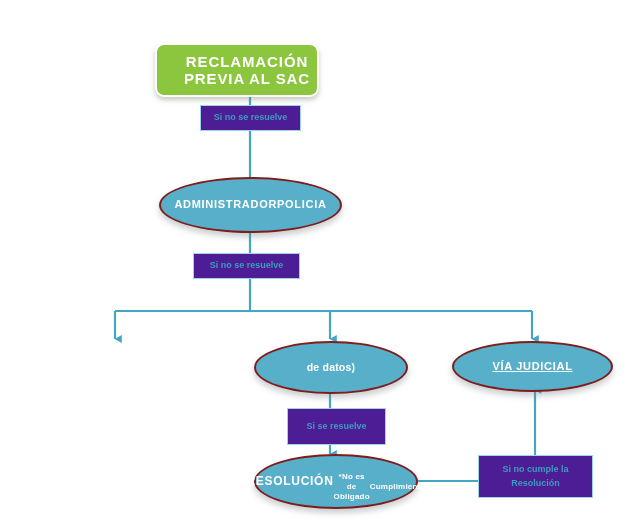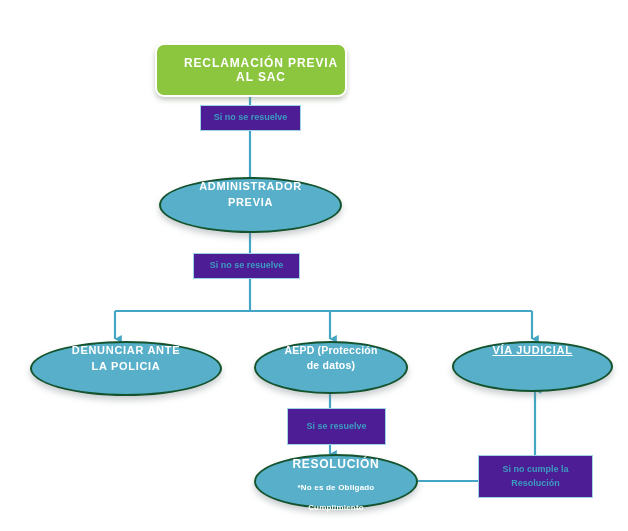--- a/index.html
+++ b/index.html
@@ -39,30 +39,31 @@
     letter-spacing: 0.9px;
     box-shadow: 0 3px 5px rgba(120,130,110,0.42);
     border: 2px solid #ffffff;
     box-sizing: border-box;
   }
 
   
   .node-ellipse {
     position: absolute;
     display: flex;
-    flex-direction: column;
+    flex-direction: row;
     align-items: center;
+    justify-content: center;
     text-align: center;
     border-radius: 50%;
     background: #57AFC9;
     color: #ffffff;
     font-weight: bold;
     letter-spacing: 0.7px;
     box-shadow: 0 4px 6px rgba(120,130,135,0.40);
-    border: 2px solid #14532d;
+    border: 2px solid #7f1d1d;
     box-sizing: border-box;
     line-height: 1.45;
   }
   .node-ellipse .sub {
     font-size: 8px;
     letter-spacing: 0.2px;
     line-height: 1.25;
     margin-top: 10px;
   }
 
@@ -116,36 +117,31 @@
 
       <line x1="330" y1="393" x2="330" y2="408"></line>
 
       <line x1="330" y1="434" x2="330" y2="454" marker-end="url(#arrow-down)"></line>
 
       <line x1="418" y1="481" x2="478" y2="481"></line>
       <line x1="535" y1="455" x2="535" y2="390" marker-end="url(#arrow-up)"></line>
     </g>
   </svg>
 
-  <div class="node-rect" style="left:155px; top:43px; width:192px; height:54px; font-size:12px;padding-left:20px;">
+  <div class="node-rect" style="left:155px; top:43px; width:164px; height:54px; font-size:15px;padding-left:20px;">
     <span>RECLAMACIÓN PREVIA AL SAC</span>
   </div>
 
   <div class="node-ellipse" style="left:159px; top:177px; width:183px; height:56px; font-size:11px;">
     <span>ADMINISTRADOR</span>
-    <span>PREVIA</span>
+    <span>POLICIA</span>
   </div>
 
-  <div class="node-ellipse" style="left:30px; top:341px; width:192px; height:55px; font-size:11px;">
-    <span>DENUNCIAR ANTE</span>
-    <span>LA POLICIA</span>
-  </div>
 
   <div class="node-ellipse" style="left:254px; top:341px; width:154px; height:53px; font-size:10.5px; letter-spacing:0.2px;">
-    <span>AEPD (Protección</span>
     <span>de datos)</span>
   </div>
 
   <div class="node-ellipse" style="left:452px; top:341px; width:161px; height:51px; font-size:11px;text-decoration:underline;">
     <span>VÍA JUDICIAL</span>
   </div>
 
   <div class="node-ellipse" style="left:254px; top:454px; width:164px; height:55px; font-size:12px;">
     <span>RESOLUCIÓN</span>
     <span class="sub">*No es de Obligado</span>

